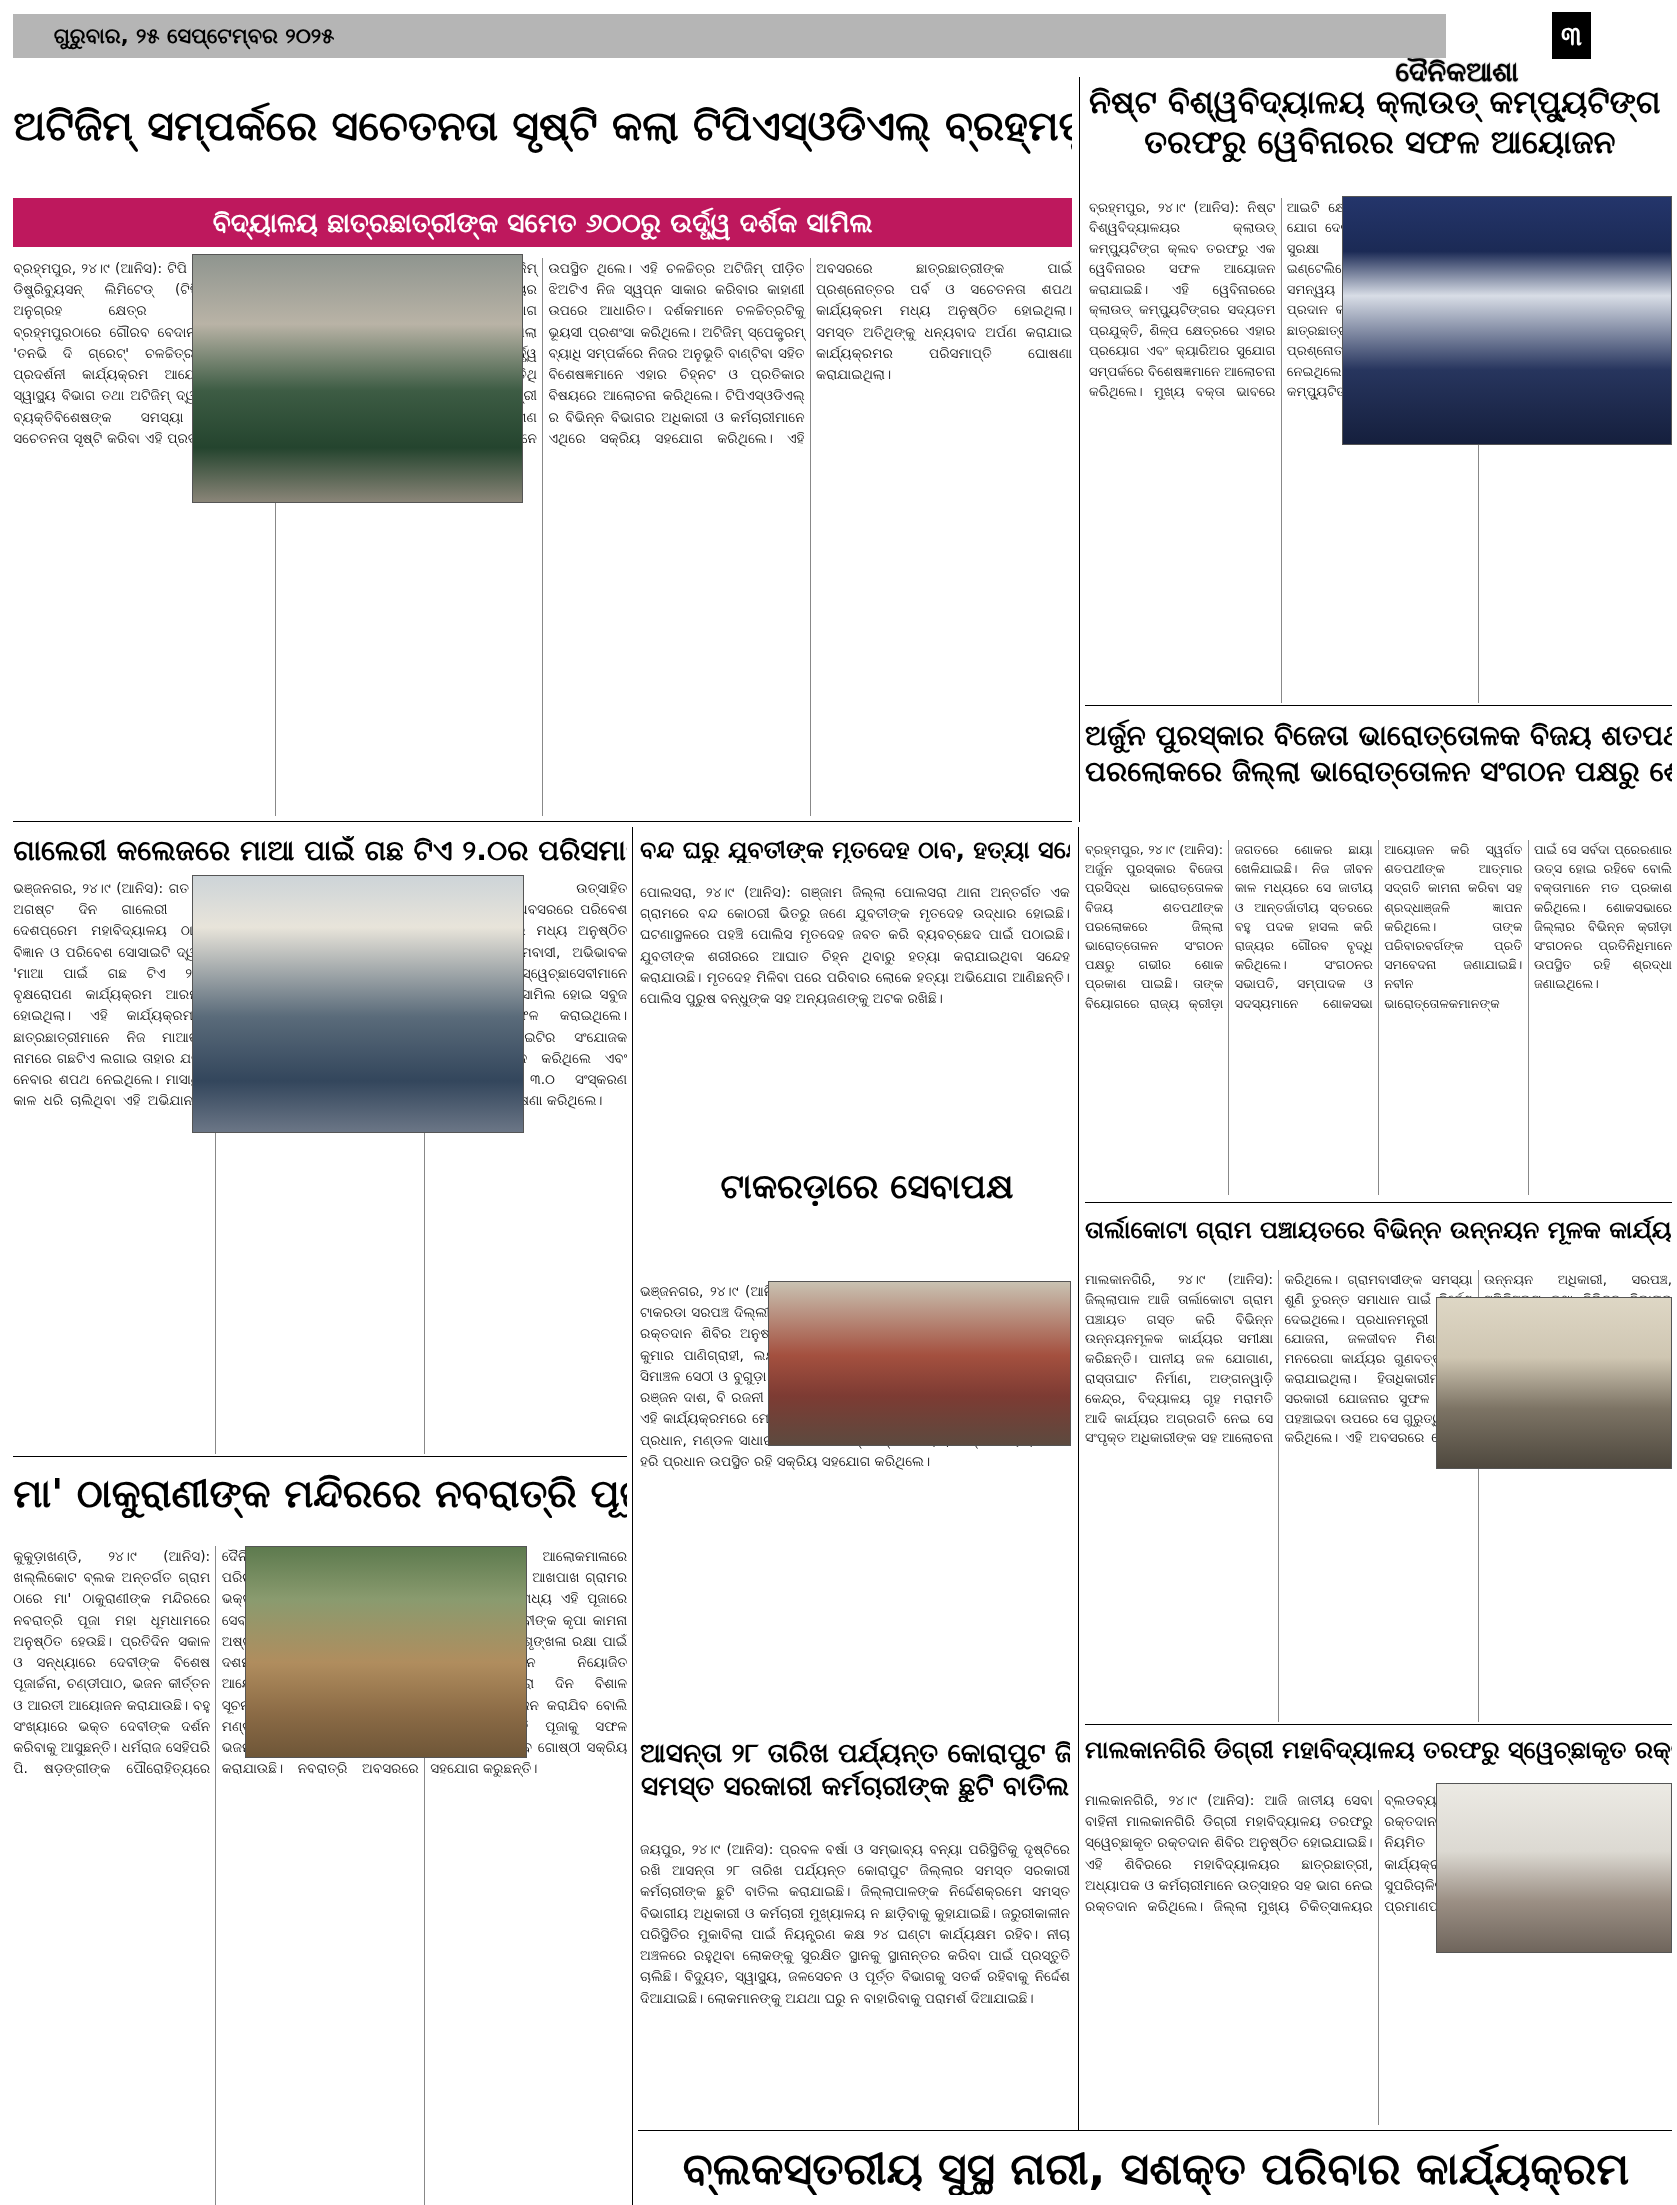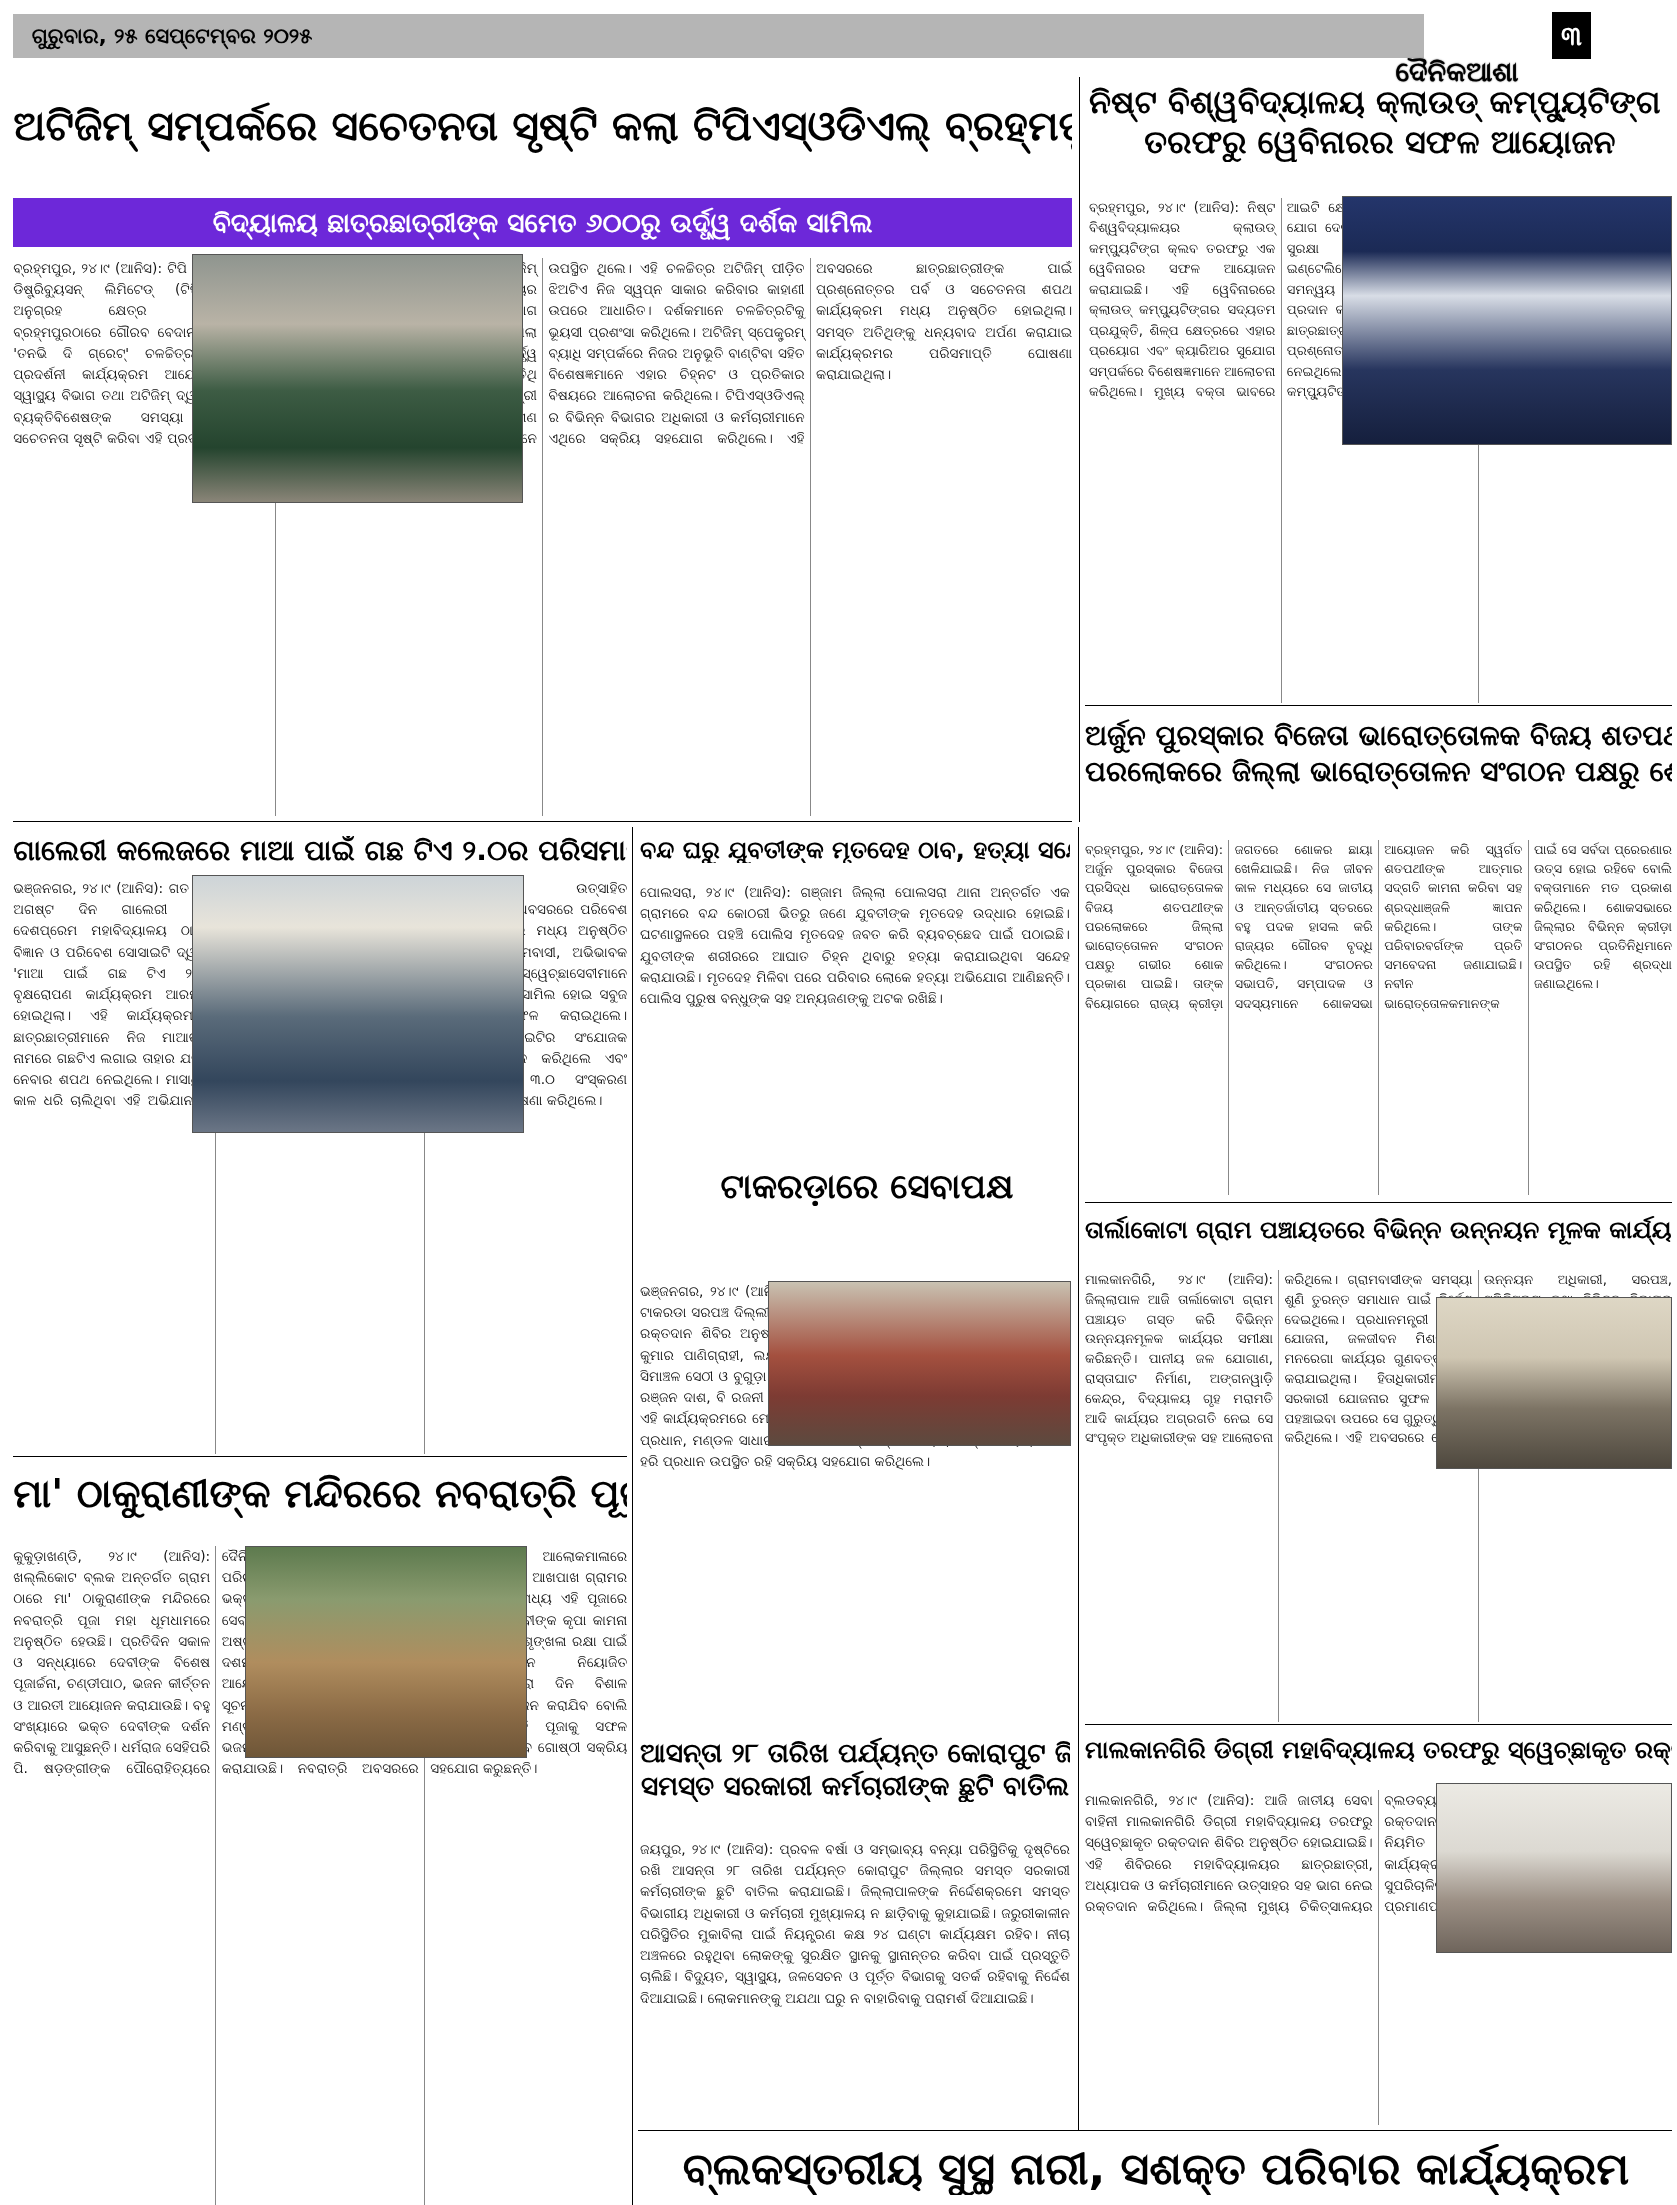--- a/index.html
+++ b/index.html
@@ -1,38 +1,38 @@
 <!DOCTYPE html>
 <html style="font-size:7px"><head>
 <meta charset="utf-8">
 <style>
   html,body{margin:0;padding:0;background:#e9e9e9;}
   #page{position:relative;width:1678px;height:2709px;background:#ffffff;
         font-family:"DejaVu Sans","Liberation Sans",sans-serif;color:#111;overflow:hidden;}
   .abs{position:absolute;}
   
-  #date-bar{left:13.2px;top:14px;width:1411px;height:44px;background:#b5b5b5;}
+  #date-bar{left:13.2px;top:14px;width:1411px;height:44px;background:#b5b5b5;padding-left:22px;}
   #date-text{margin:0;padding-left:18.5px;line-height:44px;font-size:21px;font-weight:bold;color:#000;white-space:nowrap;}
   #masthead{left:1369px;top:17.6px;width:176px;height:44px;line-height:44px;text-align:center;
             font-size:27px;font-weight:bold;color:#000;text-shadow:0 0 1.8px #999,0 0 0.9px #777;white-space:nowrap;margin-top:32px;}
   #page-number-box{left:1552px;top:12.3px;width:39px;height:47px;background:#000;color:#fff;
             text-align:center;line-height:47px;font-size:26.5px;font-weight:bold;}
   
   .headline{font-weight:bold;color:#000;overflow:hidden;}
   .hl-nowrap{white-space:nowrap;}
   .hl-center{text-align:center;}
   .art-body{text-align:justify;overflow:hidden;color:#111;}
   .cols2{column-count:2;column-gap:11.5px;column-rule:0.4px solid #888;}
   .cols3{column-count:3;column-gap:11.5px;column-rule:0.4px solid #888;}
   .cols4{column-count:4;column-gap:11.5px;column-rule:0.4px solid #888;}
   .hrule{background:#000;height:1.3px;}
   .vrule{background:#000;width:1.3px;}
   .photo{border:0.4px solid #555;box-sizing:border-box;}
   
-  #banner-a{left:13.2px;top:198px;width:1059px;height:49px;background:#6d28d9;}
+  #banner-a{left:13.2px;top:198px;width:1059px;height:49px;background:#be185d;}
   #banner-a p{margin:0;text-align:center;line-height:49px;font-size:26.5px;font-weight:bold;color:#fff;white-space:nowrap;overflow:hidden;}
   
   .ph-a{background:linear-gradient(180deg,#8f958f 0%,#b9b3a6 28%,#3d5c44 55%,#24442e 78%,#8a8578 100%);}
   .ph-b{background:linear-gradient(180deg,#24356b 0%,#1b2a55 22%,#d8dde6 40%,#27355e 70%,#151f3d 100%);}
   .ph-d{background:linear-gradient(180deg,#cdd4d8 0%,#e8e4da 20%,#5a6b7a 55%,#33465c 80%,#6b7686 100%);}
   .ph-f{background:linear-gradient(180deg,#c9c2b2 0%,#a4503f 45%,#7d3b33 70%,#5c4a3f 100%);}
   .ph-g{background:linear-gradient(180deg,#5d7a4e 0%,#8a9b6f 25%,#b08d5e 55%,#8a6a45 80%,#6e5638 100%);}
   .ph-h{background:linear-gradient(180deg,#ded7c5 0%,#cfc6b2 35%,#7d7465 65%,#4e483e 100%);}
   .ph-j{background:linear-gradient(180deg,#eceae4 0%,#dcd9d2 40%,#9b8f84 70%,#6f655c 100%);}
   p{margin:0;}

